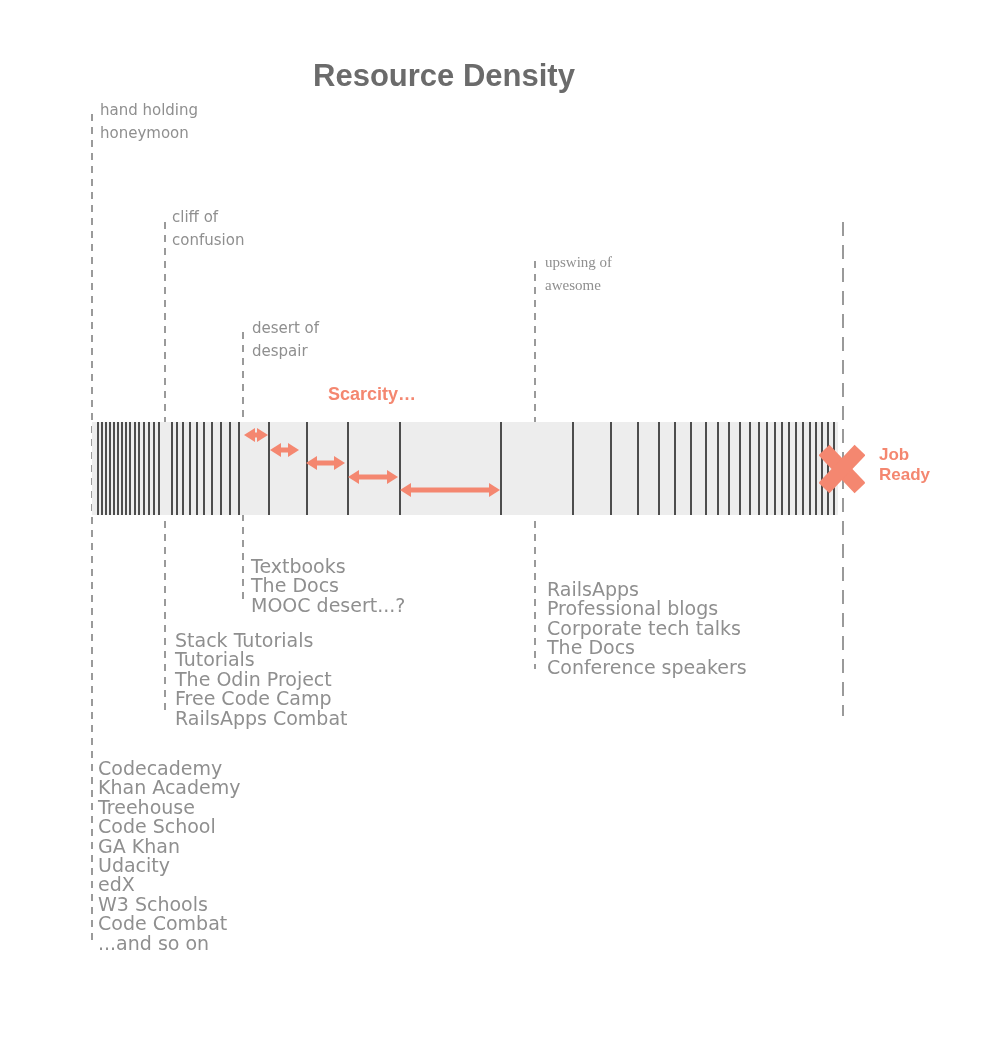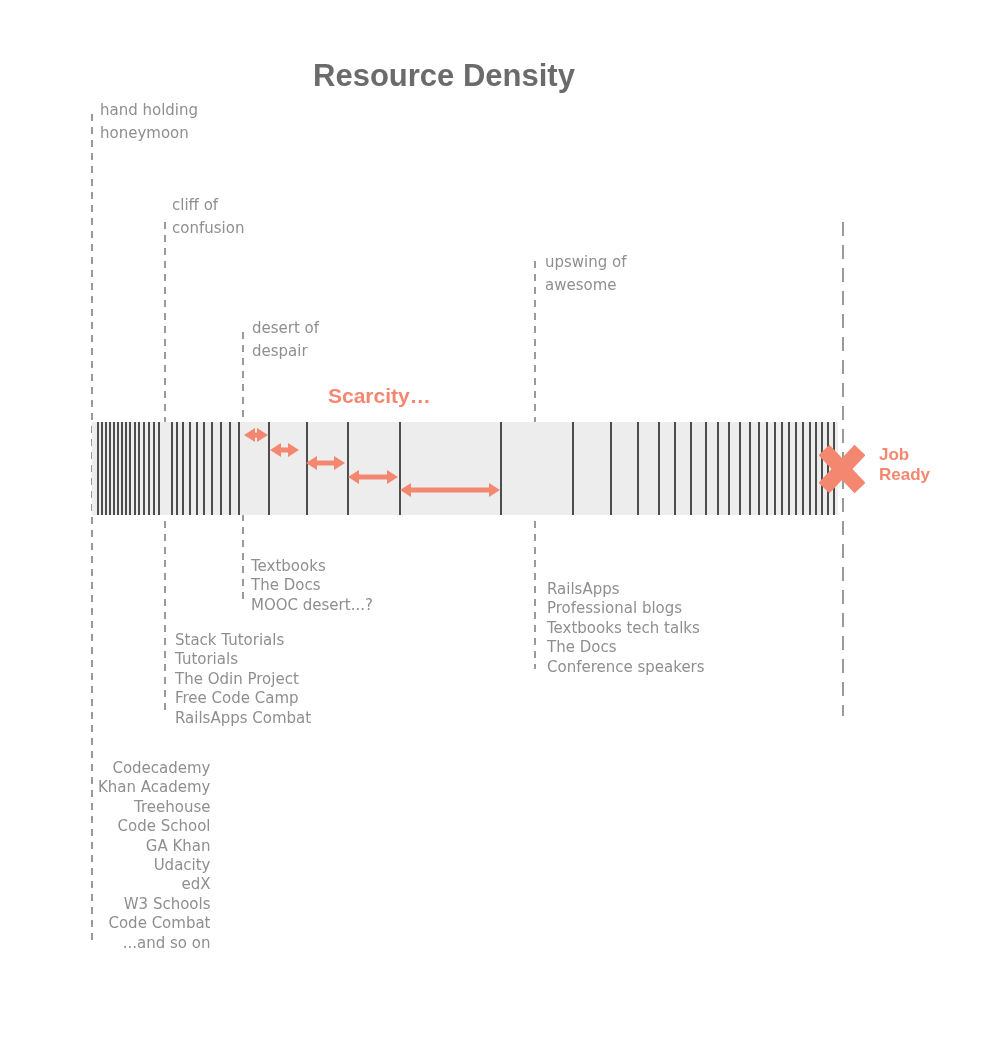--- a/index.html
+++ b/index.html
@@ -41,29 +41,29 @@
   .arrow .head {
     position: absolute; top: 50%; width: 0; height: 0;
     border-top: 7px solid transparent;
     border-bottom: 7px solid transparent;
     transform: translateY(-50%);
   }
   .arrow .head.left  { left: 0;  border-right: 11px solid var(--accent, #f48770); }
   .arrow .head.right { right: 0; border-left: 11px solid var(--accent, #f48770); }
   .res-list {
     position: absolute;
-    font-size: 15px;
+    font-size: 19px;
     line-height: 19.4px;
     color: var(--muted, #8f8f8f);
     white-space: nowrap;
   }
   .scarcity {
     position: absolute; left: 328px; top: 384px;
     font-family: "Liberation Sans", sans-serif;
-    font-size: 21px; font-weight: bold;
+    font-size: 18px; font-weight: bold;
     color: var(--accent, #f48770);
     white-space: nowrap;
   }
   .job-ready {
     position: absolute; left: 879px; top: 445px;
     font-family: "Liberation Sans", sans-serif;
     font-size: 17px; font-weight: bold; line-height: 20px;
     color: var(--accent, #f48770);
     white-space: pre-line;
   }
@@ -80,25 +80,25 @@
   <div id="lines">
       <div class="dash-line" style="left: 91px; top: 114px; height: 829px; background: repeating-linear-gradient(rgb(154, 154, 154) 0px, rgb(154, 154, 154) 7px, transparent 7px, transparent 13px);"></div>
       <div class="dash-line" style="left: 164px; top: 222px; height: 490px; background: repeating-linear-gradient(rgb(154, 154, 154) 0px, rgb(154, 154, 154) 7px, transparent 7px, transparent 13px);"></div>
       <div class="dash-line" style="left: 242px; top: 332px; height: 267px; background: repeating-linear-gradient(rgb(154, 154, 154) 0px, rgb(154, 154, 154) 7px, transparent 7px, transparent 13px);"></div>
       <div class="dash-line" style="left: 534px; top: 261px; height: 408px; background: repeating-linear-gradient(rgb(154, 154, 154) 0px, rgb(154, 154, 154) 7px, transparent 7px, transparent 13px);"></div>
       <div class="dash-line" style="left: 842px; top: 222px; height: 494px; background: repeating-linear-gradient(rgb(154, 154, 154) 0px, rgb(154, 154, 154) 14px, transparent 14px, transparent 23px);"></div>
     </div>
   <div id="labels">
       <div class="phase-label" style="left: 100px; top: 99px;">hand holding
 honeymoon</div>
-      <div class="phase-label" style="left: 172px; top: 194px;">cliff of
+      <div class="phase-label" style="left: 172px; top: 206px;">cliff of
 confusion</div>
       <div class="phase-label" style="left: 252px; top: 317px;">desert of
 despair</div>
-      <div class="phase-label" style="left: 545px; top: 251px;">upswing of
+      <div class="phase-label" style="left: 545px; top: 251px; font-family: Liberation Serif, serif;">upswing of
 awesome</div>
     </div>
 
   <div class="bar" id="bar" style="left: 92px; top: 422px; width: 746px; height: 93px;">
       <div class="tick" style="left: 5px;"></div>
       <div class="tick" style="left: 9px;"></div>
       <div class="tick" style="left: 13px;"></div>
       <div class="tick" style="left: 17px;"></div>
       <div class="tick" style="left: 21px;"></div>
       <div class="tick" style="left: 25px;"></div>
@@ -198,25 +198,25 @@
       <div class="res-list" style="left: 175px; top: 631px;">
         <div class="res-item">Stack Tutorials</div>
         <div class="res-item">Tutorials</div>
         <div class="res-item">The Odin Project</div>
         <div class="res-item">Free Code Camp</div>
         <div class="res-item">RailsApps Combat</div>
       </div>
       <div class="res-list" style="left: 547px; top: 580px;">
         <div class="res-item">RailsApps</div>
         <div class="res-item">Professional blogs</div>
-        <div class="res-item">Textbooks tech talks</div>
+        <div class="res-item">Corporate tech talks</div>
         <div class="res-item">The Docs</div>
         <div class="res-item">Conference speakers</div>
       </div>
-      <div class="res-list" style="left: 98px; top: 759px; text-align: right;">
+      <div class="res-list" style="left: 98px; top: 759px;">
         <div class="res-item">Codecademy</div>
         <div class="res-item">Khan Academy</div>
         <div class="res-item">Treehouse</div>
         <div class="res-item">Code School</div>
         <div class="res-item">GA Khan</div>
         <div class="res-item">Udacity</div>
         <div class="res-item">edX</div>
         <div class="res-item">W3 Schools</div>
         <div class="res-item">Code Combat</div>
         <div class="res-item">...and so on</div>

